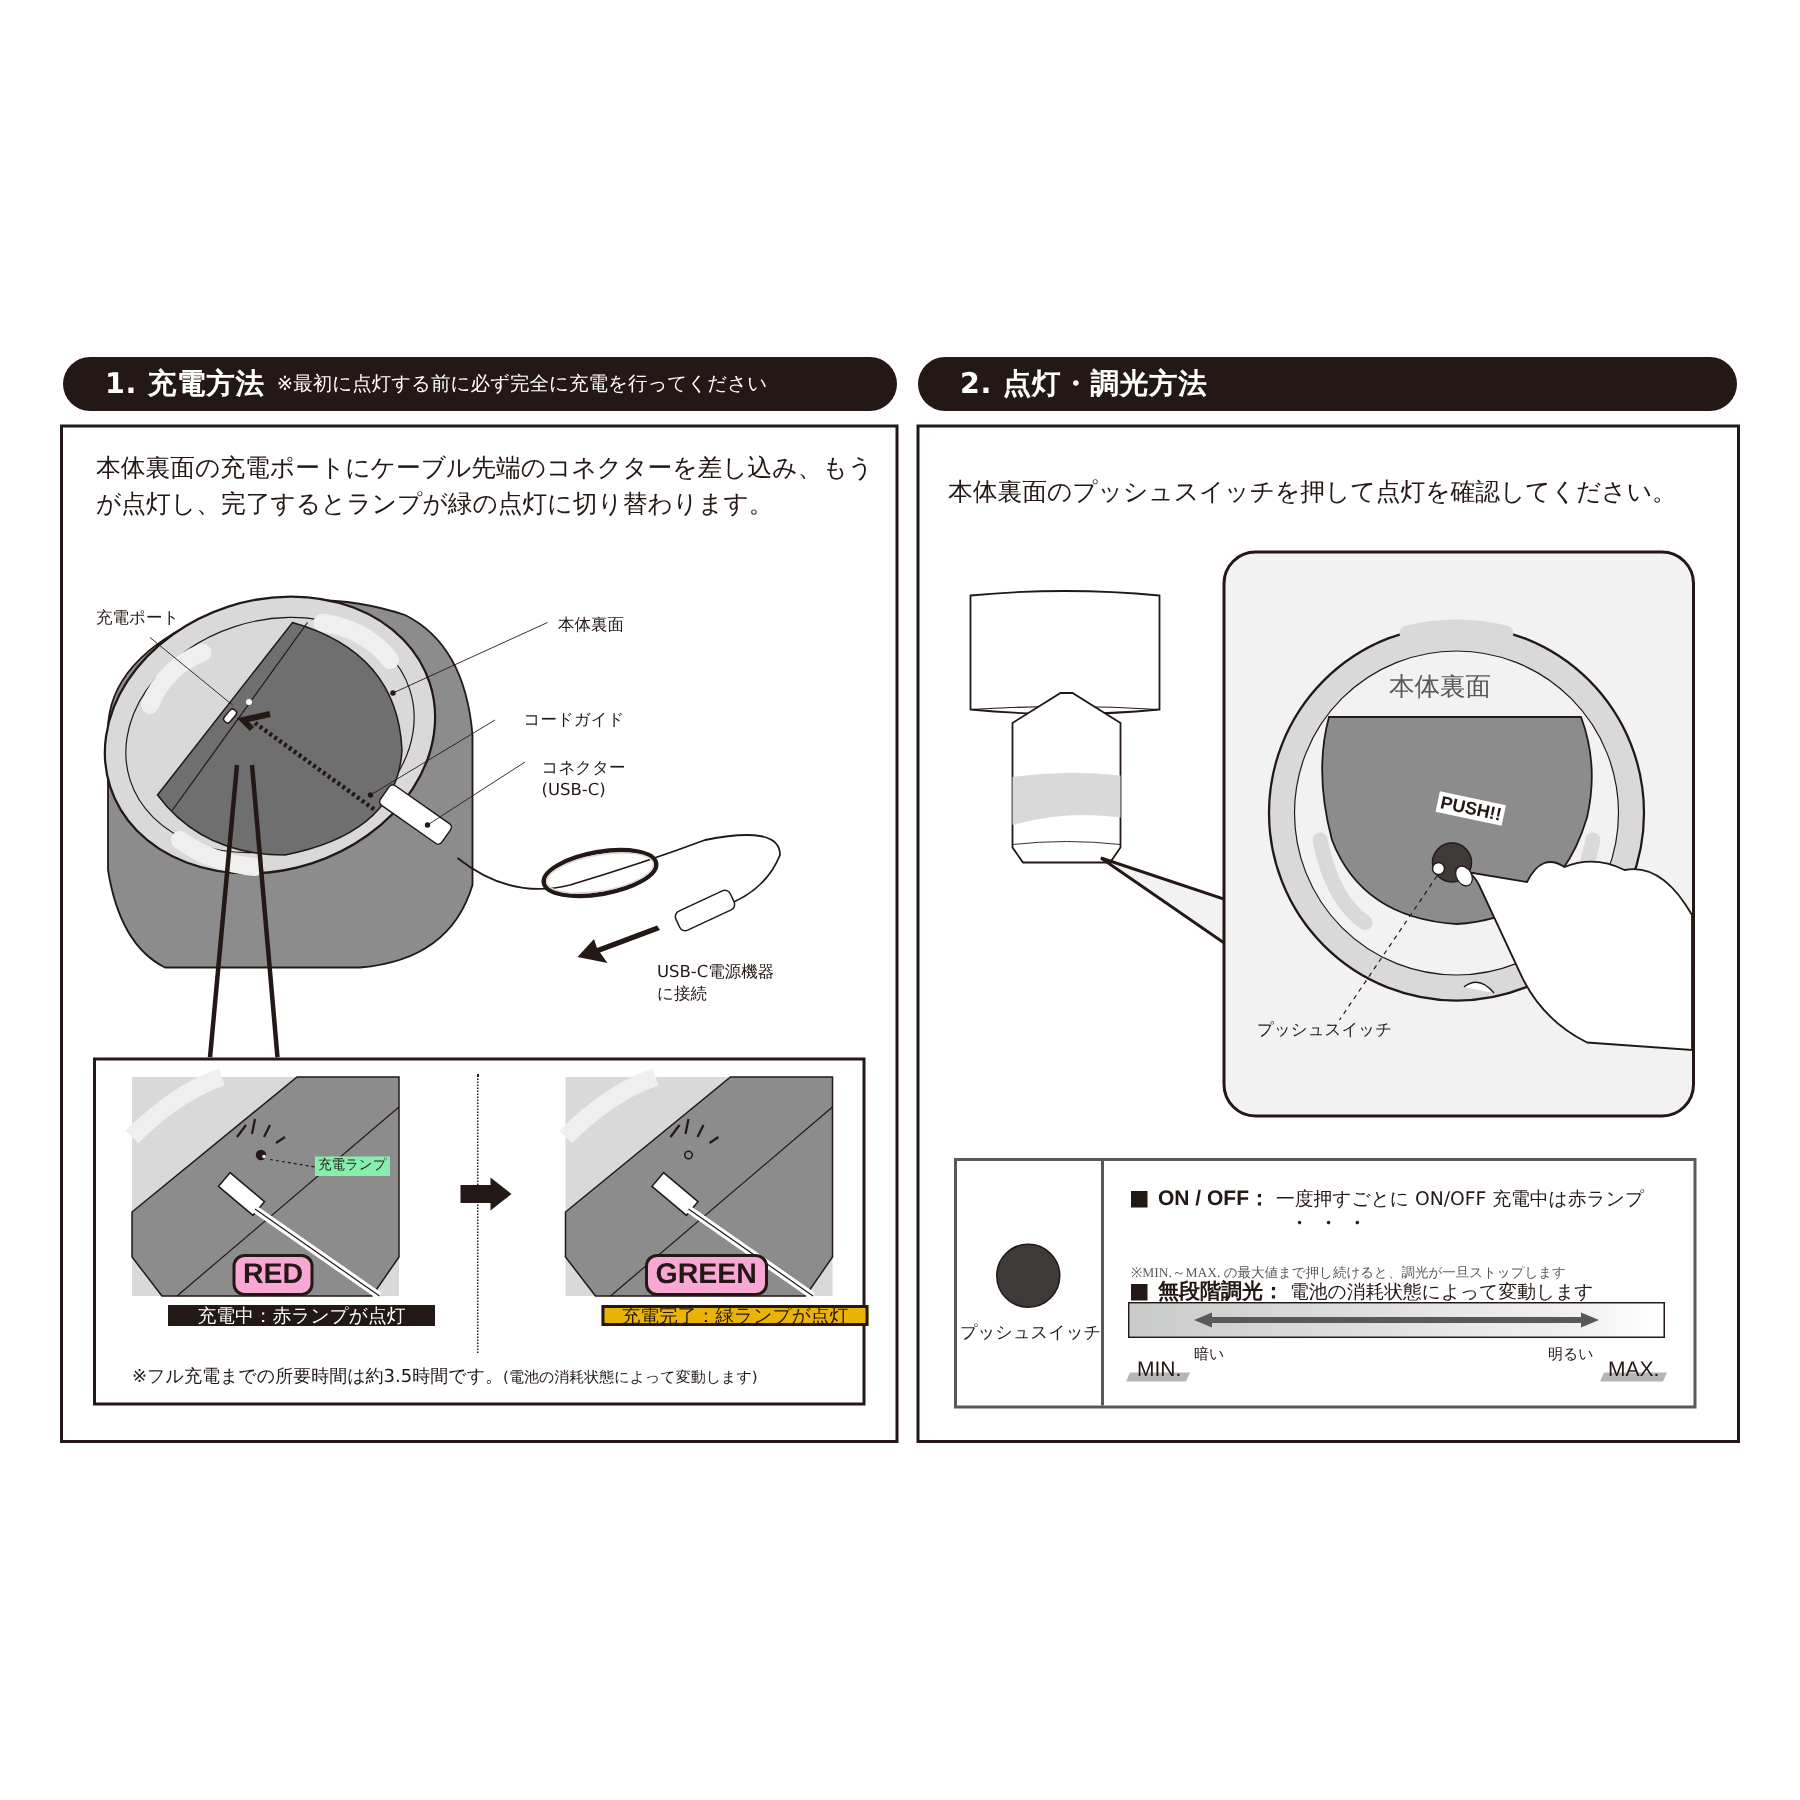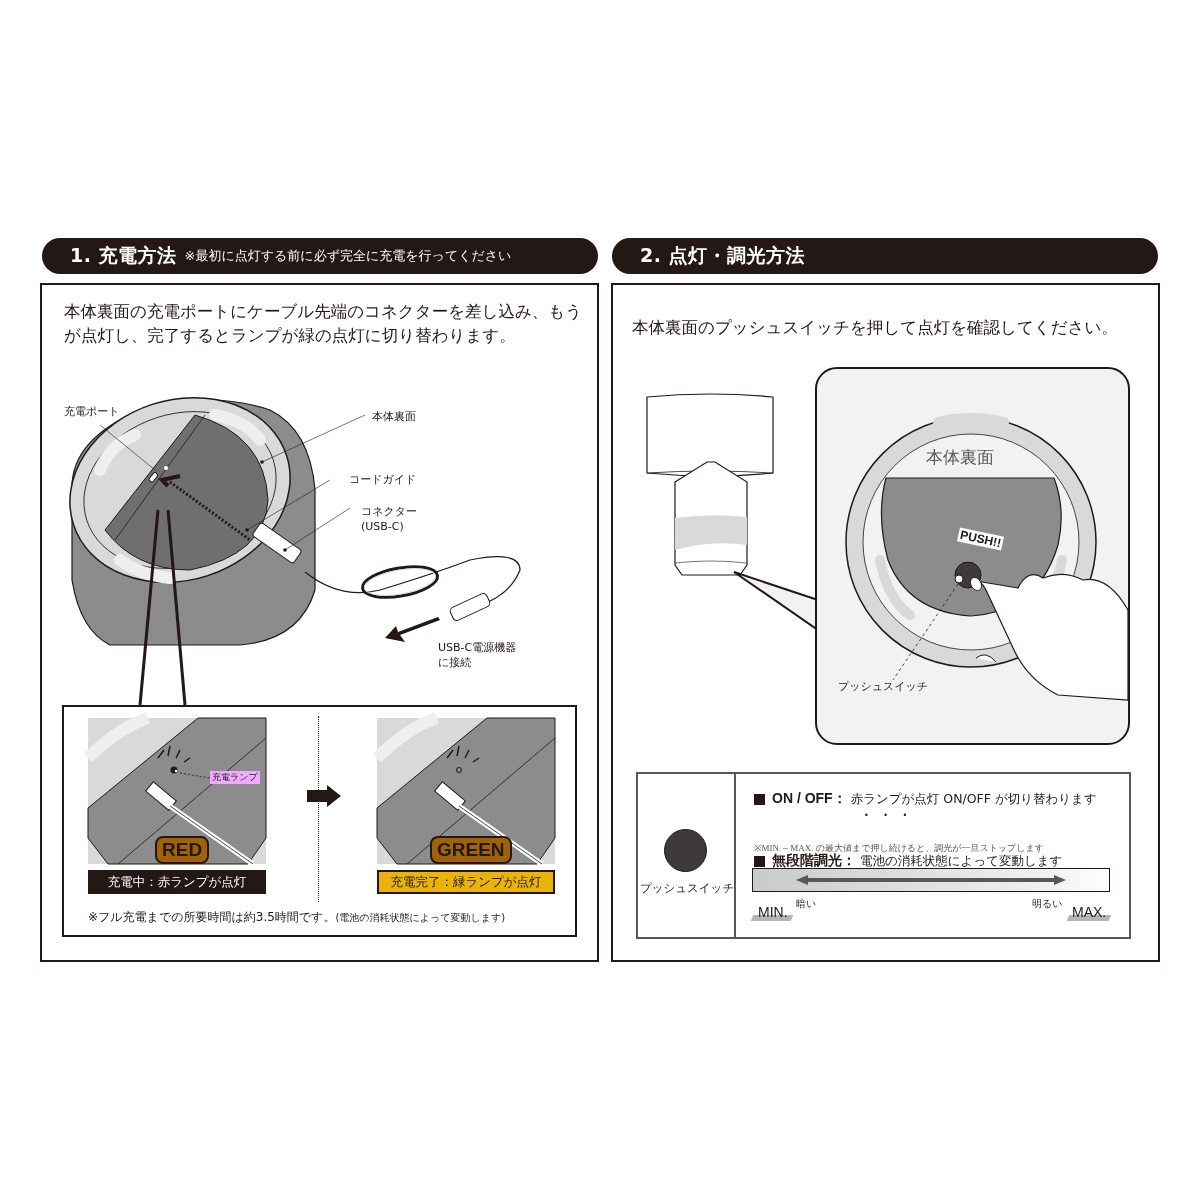--- a/index.html
+++ b/index.html
@@ -14,28 +14,28 @@
   .header-pill .num-title { font-size: 19px; font-weight: bold; letter-spacing: 0.5px; }
   .header-pill .note { font-size: 13px; margin-left: 8px; }
 
   .panel { position: absolute; border: 2px solid #231815; background: #fff; }
 
   .intro { position: absolute; font-size: 16.5px; line-height: 24px; color: #231815; }
 
   .label-sm { position: absolute; font-size: 11px; color: #231815; white-space: nowrap; line-height: 13px; }
 
   .status-box {
-    position: absolute; height: 24px; display: flex; align-items: center; justify-content: center;
-    font-size: 12.5px; white-space: nowrap;
+    position: absolute; height: 14px; display: flex; align-items: center; justify-content: center;
+    font-size: 12.5px; white-space: nowrap; margin-left: 24px;
   }
   .status-dark { background: #231815; color: #fff; }
   .status-light { background: #eab308; color: #231815; border: 2px solid #231815; }
 
   .badge {
-    position: absolute; font-weight: bold; font-size: 19px; color: #231815; background: #a16207;
+    position: absolute; font-weight: bold; font-size: 19px; color: #231815; background: #f9a8d4;
     border: 2px solid #231815; border-radius: 8px; padding: 0 5px; line-height: 24px;
     font-family: "Liberation Sans", sans-serif;
   }
 
   .footnote { position: absolute; font-size: 12px; color: #231815; white-space: nowrap; }
   .footnote small { font-size: 10px; }
 
   .table-box { position: absolute; border: 2px solid #595757; background: #fff; }
   .table-divider { position: absolute; top: 0; bottom: 0; width: 2px; background: #595757; }
 
@@ -126,21 +126,21 @@
   <path d="M20 146 L0 120 L0 90 L110 0 L178 0 L178 120 L160 146 Z" fill="#8c8c8c" stroke="#231815"></path>
   <line x1="30" y1="146" x2="178" y2="20" stroke="#231815" stroke-width="0.8"></line>
   <path d="M70 40 l6 -8 M80 38 l2 -10 M88 40 l4 -8 M96 44 l6 -4" stroke="#231815" stroke-width="1.5"></path>
   <circle cx="86" cy="52" r="3.5" fill="#231815"></circle>
   <circle cx="88" cy="53" r="1.2" fill="#fff"></circle>
   <line x1="92" y1="55" x2="122" y2="60" stroke="#231815" stroke-dasharray="2 2" stroke-width="0.8"></line>
   <rect x="58" y="72" width="30" height="12" fill="#fff" stroke="#231815" transform="rotate(40 73 78)"></rect>
   <line x1="82" y1="88" x2="165" y2="146" stroke="#fff" stroke-width="5"></line>
   <line x1="82" y1="88" x2="165" y2="146" stroke="#231815" stroke-width="0.8"></line>
 </svg>
-<span class="label-sm" style="left:210px; top:771px; font-size:9px; background:#f0abfc; padding:0 2px;">充電ランプ</span>
+<span class="label-sm" style="left:210px; top:771px; font-size:9px; background:#86efac; padding:0 2px;">充電ランプ</span>
 <span class="badge" style="left:155px; top:836px;">RED</span>
 <div class="status-box status-dark" style="left:88px; top:870px; width:178px;">充電中：赤ランプが点灯</div>
 
 <div style="position:absolute; left:318px; top:716px; height:186px; border-left:1.5px dotted #231815;"></div>
 <svg width="34" height="22" style="left:307px; top:785px;" viewBox="0 0 34 22">
   <path d="M0 5 H20 V0 L34 11 L20 22 V17 H0 Z" fill="#231815"></path>
 </svg>
 
 <svg width="178" height="146" style="left:377px; top:718px;" viewBox="0 0 178 146">
   <rect x="0" y="0" width="178" height="146" fill="#d9d9d9"></rect>
@@ -204,21 +204,21 @@
 
 <div class="table-box" style="left:636px; top:772px; width:495px; height:167px;">
   <div class="table-divider" style="left:96px;"></div>
 </div>
 <div style="position:absolute; left:664px; top:829px; width:43px; height:43px; border-radius:50%; background:#3e3a39; border:1.5px solid #231815;"></div>
 <span class="label-sm" style="left:640px; top:882px; font-size:11.5px;">プッシュスイッチ</span>
 
 <div class="spec-line" style="left:754px; top:790px;">
   <span class="sq"></span>
   <span class="spec-key">ON / OFF：</span>
-  <span class="spec-val">赤ランプが点灯 ON/OFF が切り替わります</span>
+  <span class="spec-val">一度押すごとに ON/OFF 充電中は赤ランプ</span>
 </div>
 <div style="position:absolute; left:864px; top:811px; font-size:8px; letter-spacing:6px; color:#231815;">• • •</div>
 <div class="spec-line" style="left:754px; top:852px;">
   <span class="sq"></span>
   <span class="spec-key">無段階調光：</span>
   <span class="spec-val">電池の消耗状態によって変動します</span>
 </div>
 <span class="spec-note" style="left:754px; top:841px;">※MIN.～MAX. の最大値まで押し続けると、調光が一旦ストップします</span>
 
 <div class="dim-bar" style="left:752px; top:868px; width:358px;"></div>

